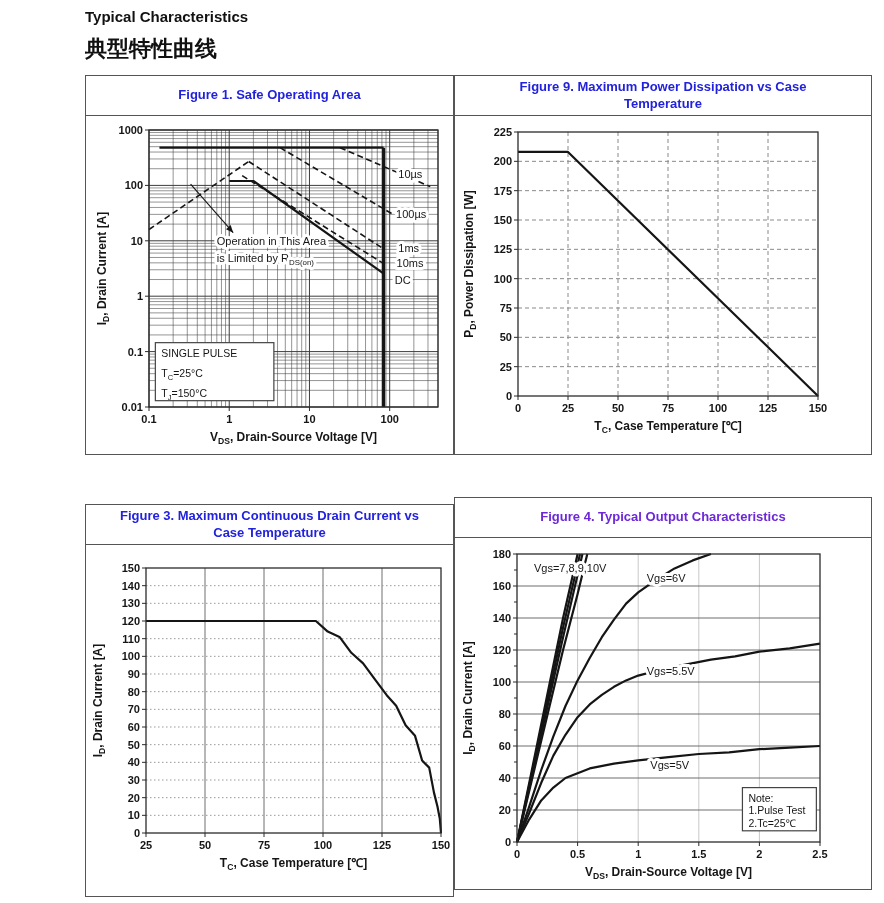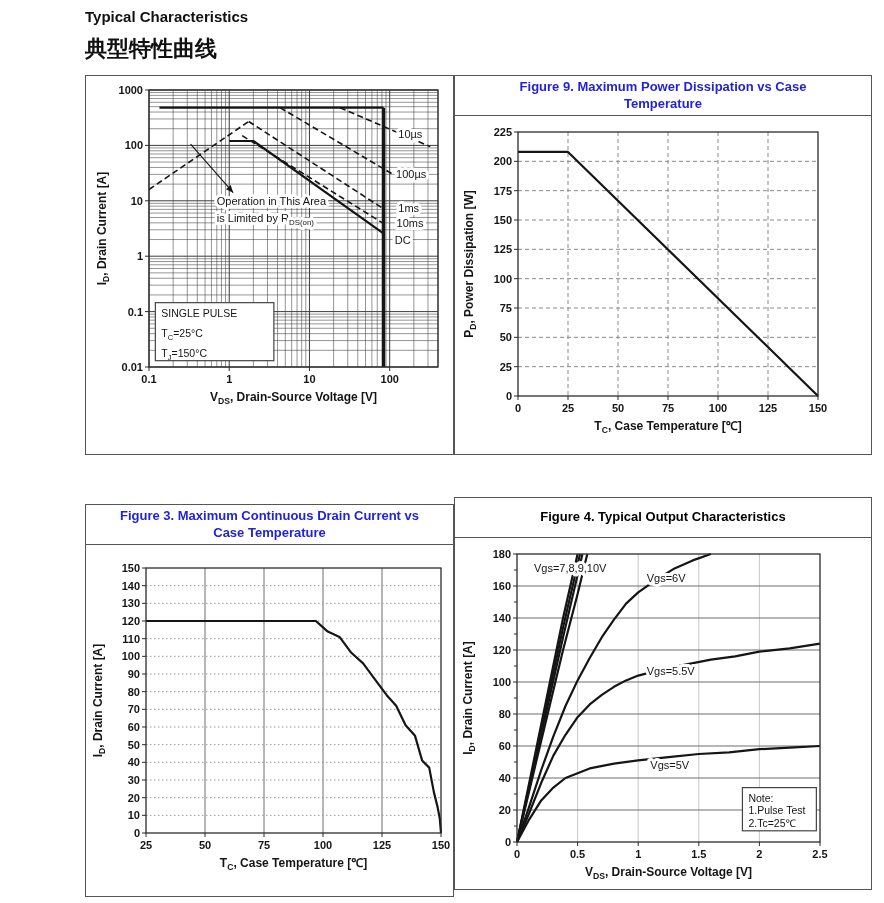--- a/index.html
+++ b/index.html
@@ -17,20 +17,21 @@
   svg{display:block;font-family:"Liberation Sans",sans-serif;}
 </style>
 </head>
 <body>
 
 <div class="page">
   <div class="h-en">Typical Characteristics</div>
   <div class="h-zh">典型特性曲线</div>
 
   <div class="panel p0">
+    <div class="panel-title" style="color: rgb(34, 34, 221);">Figure 1. Safe Operating Area</div>
     <svg id="chart0" width="367" height="338">
         <g>
           <line x1="63" y1="14" x2="63" y2="291" stroke="#3c3c3c" stroke-width="1"></line>
           <line x1="87.15219872971004" y1="14" x2="87.15219872971004" y2="291" stroke="#3c3c3c" stroke-width="0.55"></line>
           <line x1="101.28032929655555" y1="14" x2="101.28032929655555" y2="291" stroke="#3c3c3c" stroke-width="0.55"></line>
           <line x1="111.30439745942007" y1="14" x2="111.30439745942007" y2="291" stroke="#3c3c3c" stroke-width="0.55"></line>
           <line x1="119.0796687838166" y1="14" x2="119.0796687838166" y2="291" stroke="#3c3c3c" stroke-width="0.55"></line>
           <line x1="125.4325280262656" y1="14" x2="125.4325280262656" y2="291" stroke="#3c3c3c" stroke-width="0.55"></line>
           <line x1="130.80379398236488" y1="14" x2="130.80379398236488" y2="291" stroke="#3c3c3c" stroke-width="0.55"></line>
           <line x1="135.45659618913012" y1="14" x2="135.45659618913012" y2="291" stroke="#3c3c3c" stroke-width="0.55"></line>
@@ -309,21 +310,21 @@
         <g></g>
         <defs>
           <clipPath id="clip-chart2">
             <rect x="59" y="22" width="297" height="267"></rect>
           </clipPath>
         </defs>
       </svg>
   </div>
 
   <div class="panel p3">
-    <div class="panel-title" style="color: #000000;">Figure 4. Typical Output Characteristics</div>
+    <div class="panel-title" style="color: #6d28d9;">Figure 4. Typical Output Characteristics</div>
     <svg id="chart3" width="416" height="351">
         <g>
           <line x1="122.6" y1="16" x2="122.6" y2="304" stroke="#c9c9c9" stroke-width="1"></line>
           <line x1="183.2" y1="16" x2="183.2" y2="304" stroke="#c9c9c9" stroke-width="1"></line>
           <line x1="243.79999999999998" y1="16" x2="243.79999999999998" y2="304" stroke="#c9c9c9" stroke-width="1"></line>
           <line x1="304.4" y1="16" x2="304.4" y2="304" stroke="#c9c9c9" stroke-width="1"></line>
           <line x1="62" y1="272" x2="365" y2="272" stroke="#6f6f6f" stroke-width="1"></line>
           <line x1="62" y1="240" x2="365" y2="240" stroke="#6f6f6f" stroke-width="1"></line>
           <line x1="62" y1="208" x2="365" y2="208" stroke="#6f6f6f" stroke-width="1"></line>
           <line x1="62" y1="176" x2="365" y2="176" stroke="#6f6f6f" stroke-width="1"></line>

